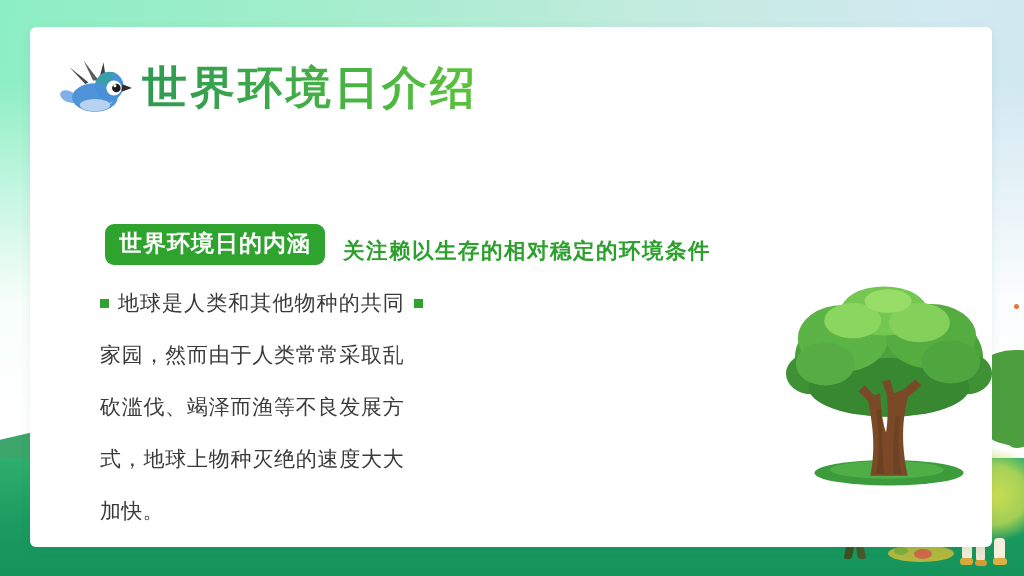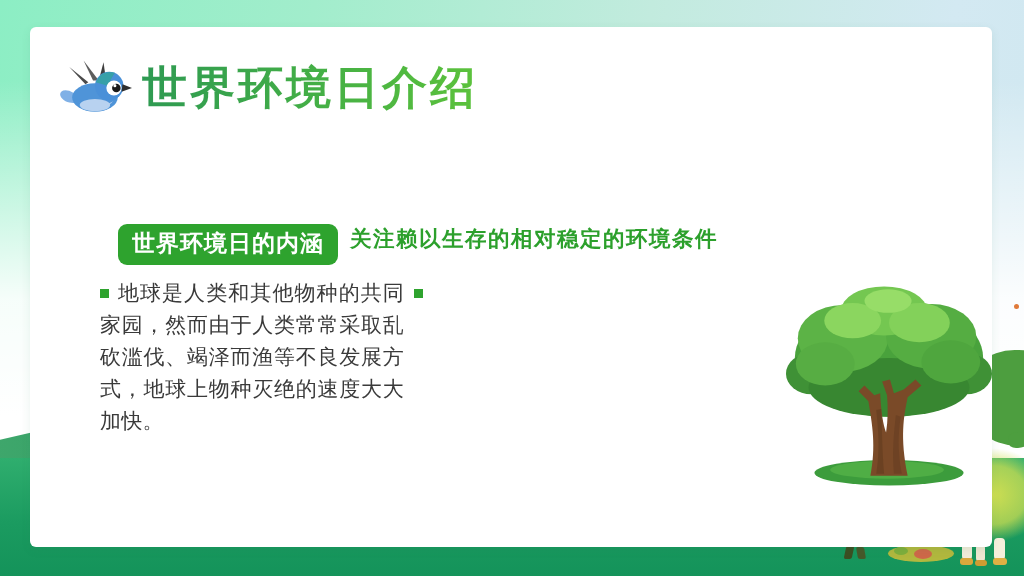--- a/index.html
+++ b/index.html
@@ -54,31 +54,31 @@
   .header { position:absolute; left:26px; top:30px; display:flex; align-items:center; }
   .bird { width:76px; height:62px; flex:0 0 auto; }
   .slide-title { margin-left:10px; font-family:"Liberation Serif","DejaVu Serif",serif;
     font-size:45px; font-weight:600; letter-spacing:3px; color:#3aa84a; white-space:nowrap; }
   @supports (-webkit-background-clip: text) {
     .slide-title { background:linear-gradient(90deg,#2e9a52 0%,#45b045 55%,#5cc23c 100%);
       -webkit-background-clip:text; background-clip:text; -webkit-text-fill-color:transparent; }
   }
 
   
-  .badge-row { position:absolute; left:88px; top:197px; display:flex; align-items:flex-start; }
+  .badge-row { position:absolute; left:75px; top:197px; display:flex; align-items:flex-end; }
   .badge { background:#2ea32e; color:#ffffff; font-weight:bold; font-size:23px;
     padding:4px 14px 6px 14px; border-radius:9px; white-space:nowrap; letter-spacing:1px; }
-  .subtitle { margin-left:12px; color:#2ca02c; font-weight:bold; font-size:21.5px;
+  .subtitle { margin-left:18px; color:#2ca02c; font-weight:bold; font-size:21.5px;
     letter-spacing:1.5px; white-space:nowrap; }
 
   
   .columns { position:absolute; left:70px; top:250px; width:684px; display:flex; gap:10px; }
   .col-left  { width:304px; }
   .col-right { width:370px; }
-  .para { font-size:21px; line-height:32px; color:#3a3a3a; text-align:justify;
+  .para { font-size:21px; line-height:52px; color:#3a3a3a; text-align:justify;
     text-justify:inter-character; letter-spacing:0.2px; }
   .bullet { display:inline-block; width:9px; height:9px; background:#2ea32e;
     margin-right:8px; vertical-align:2px; }
 
   
   .tree-wrap { position:absolute; left:756px; top:250px; width:206px; height:212px; }
 </style>
 </head>
 <body>
 

